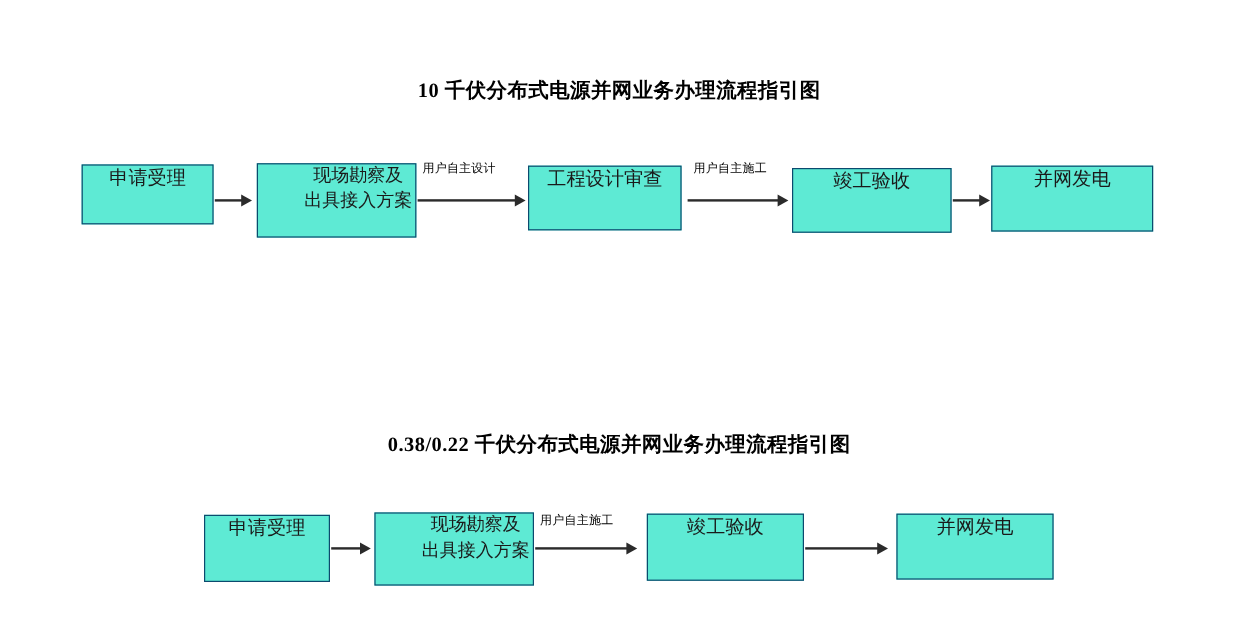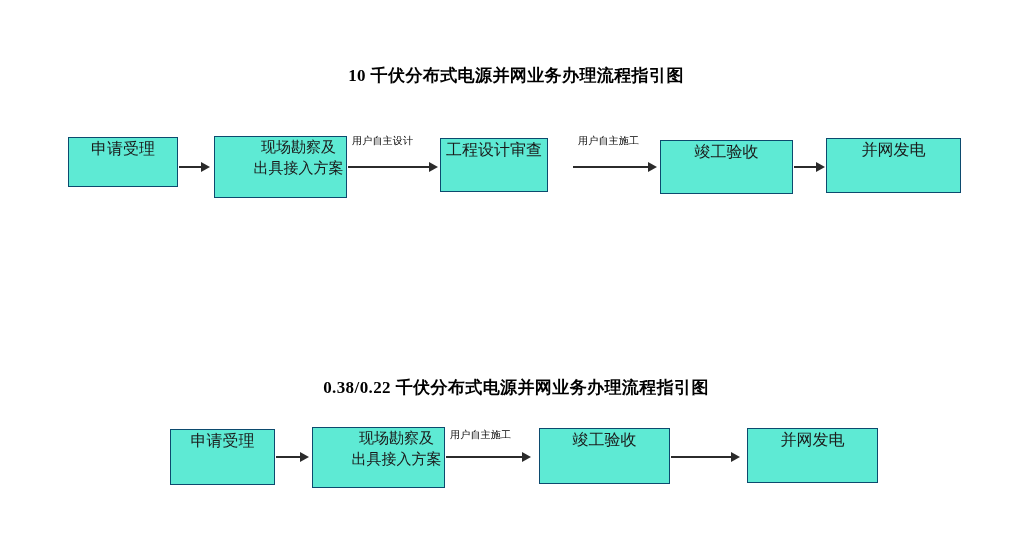--- a/index.html
+++ b/index.html
@@ -31,21 +31,21 @@
     text-align: center;
     font-family: "Liberation Serif", "DejaVu Serif", serif;
     font-weight: bold;
     font-size: 17px;
     letter-spacing: 0.4px;
     color: #000000;
     white-space: nowrap;
     margin-top: 28px;
   }
   #title-1 { top: 36px; }
-  #title-2 { top: 348px; }
+  #title-2 { top: 331px; }
 
   
   .flow-box {
     position: absolute;
     box-sizing: border-box;
     border: 1px solid #0c4a6e;
     background: #5eead4;
     display: flex;
     flex-direction: column;
     align-items: center;
@@ -100,21 +100,21 @@
 
   <div class="flow-box two-line" id="r1b2" style="left:214px; top:136px; width:133px; height:62px;">
     <span class="line">现场勘察及</span>
     <span class="line">出具接入方案</span>
   </div>
 
   <div class="edge-label" style="left:352px; top:136px;">用户自主设计</div>
   <div class="connector" id="r1c2" style="left:348px; top:166px; width:84px;"></div>
   <div class="arrow-head" style="left:429px; top:162px;"></div>
 
-  <div class="flow-box" id="r1b3" style="left:440px; top:138px; width:108px; height:54px;">
+  <div class="flow-box" id="r1b3" style="left:440px; top:138px; width:128px; height:54px;">
     <span class="line">工程设计审查</span>
   </div>
 
   <div class="edge-label" style="left:578px; top:136px;">用户自主施工</div>
   <div class="connector" id="r1c3" style="left:573px; top:166px; width:77px;"></div>
   <div class="arrow-head" style="left:648px; top:162px;"></div>
 
   <div class="flow-box" id="r1b4" style="left:660px; top:140px; width:133px; height:54px;">
     <span class="line">竣工验收</span>
   </div>

